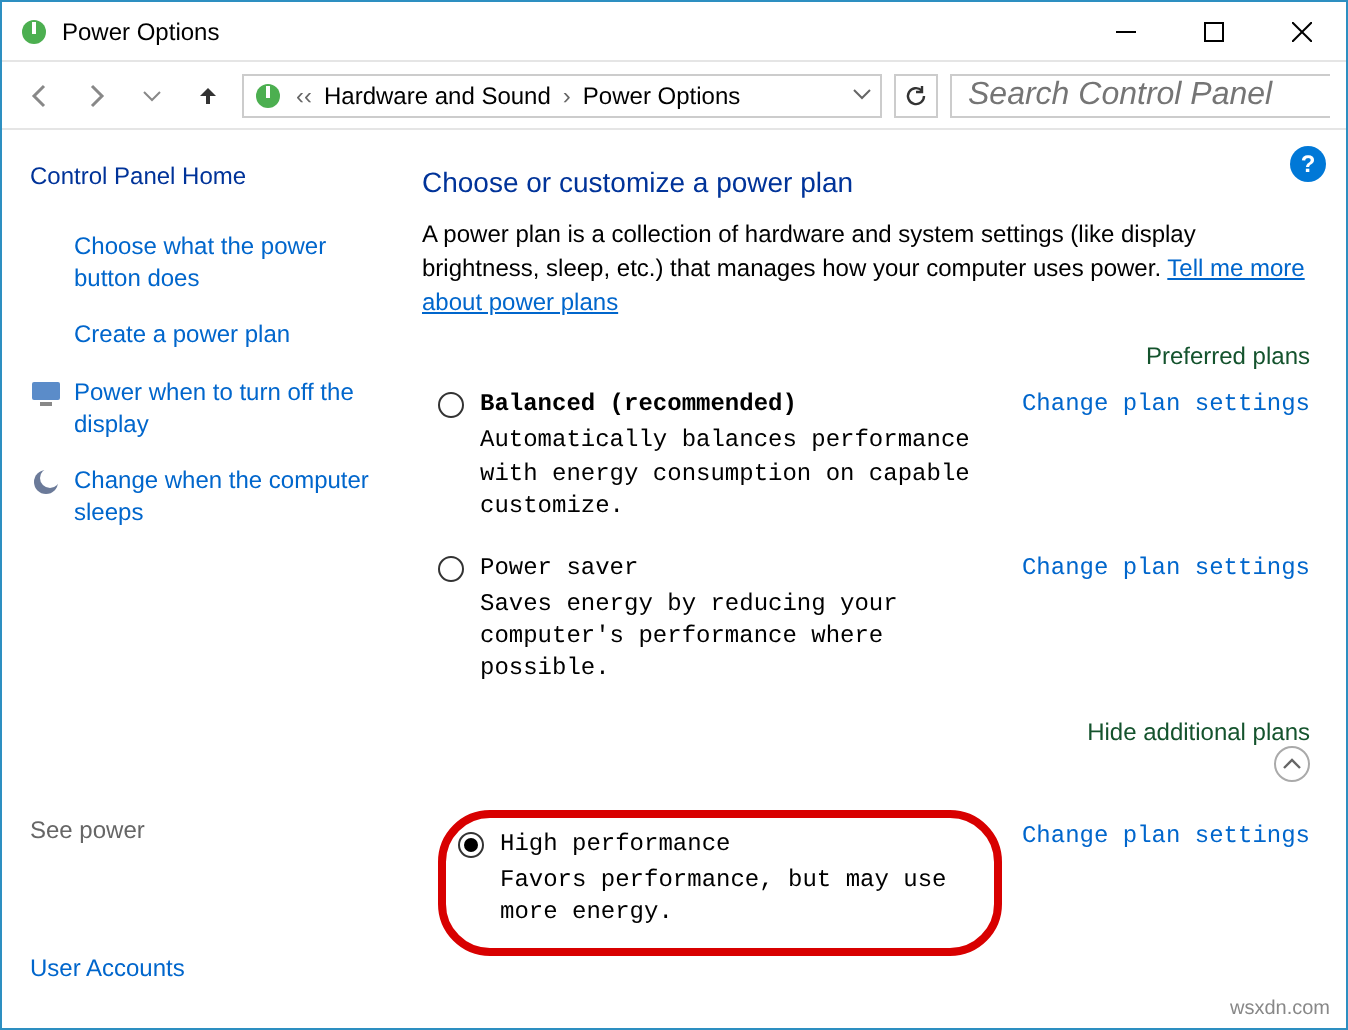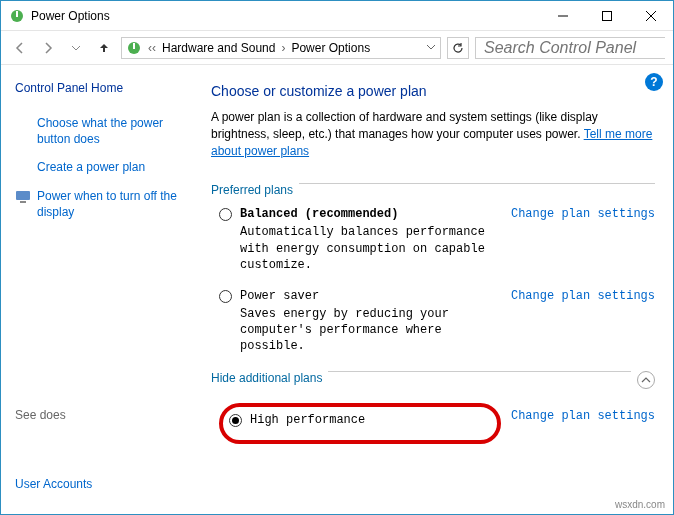--- a/index.html
+++ b/index.html
@@ -132,28 +132,29 @@
     flex: 1;
     padding: 18px 18px 10px 0;
     overflow: hidden;
   }
   h1 {
     font-size: 14px;
     color: #003399;
     font-weight: normal;
     margin: 0 0 10px 0;
   }
-  .desc { color: #000; line-height: 1.4; margin-bottom: 24px; }
+  .desc { color: #000; line-height: 1.4; margin-bottom: 12px; }
   .desc a { color: #0066cc; text-decoration: underline; }
 
   .group-label {
-    color: #0369a1;
+    color: #14532d;
     margin-bottom: 4px;
     display: flex;
-    align-items: flex-start;
+    align-items: flex-end;
+    flex-direction: column;
   }
   .group-label .line {
     flex: 1;
     height: 1px;
     background: #ccc;
     margin-left: 6px;
   }
   .group-label .expander {
     width: 18px; height: 18px;
     border: 1px solid #aaa;
@@ -299,23 +300,30 @@
     <div class="side-link noicon">
       <span class="link-text">Create a power plan</span>
     </div>
     <div class="side-link">
       <svg class="side-icon" viewBox="0 0 16 16">
           <rect x="1" y="2" width="14" height="9" rx="1" fill="#5b8cc9"></rect>
           <rect x="5" y="12" width="6" height="2" fill="#888"></rect>
         </svg>
       <span class="link-text">Power when to turn off the display</span>
     </div>
+    <div class="side-link">
+      <svg class="side-icon" viewBox="0 0 16 16">
+          <circle cx="8" cy="8" r="6" fill="#6b7a99"></circle>
+          <circle cx="10" cy="6" r="5" fill="#fff"></circle>
+        </svg>
+      <span class="link-text">Change when the computer sleeps</span>
+    </div>
 
     <div class="side-spacer"></div>
-    <div class="see-also">See does</div>
+    <div class="see-also">See power</div>
     <div class="side-link noicon" style="padding-left:0;margin-top:44px;">
       <span class="link-text">User Accounts</span>
     </div>
   </div>
 
   <div class="content">
     <h1>Choose or customize a power plan</h1>
     <div class="desc">
       <span>A power plan is a collection of hardware and system settings (like display brightness, sleep, etc.) that manages how your computer uses power. </span><a>Tell me more about power plans</a>
     </div>
@@ -356,20 +364,21 @@
           </svg>
       </div>
     </div>
 
     <div class="plan" style="align-items:flex-start;">
       <div class="highlight-box" style="flex:1;border-radius:26px;">
         <div class="plan-left">
           <div class="radio checked"></div>
           <div class="plan-body">
             <div class="plan-title" style="font-weight:normal;">High performance</div>
+            <div class="plan-desc">Favors performance, but may use more energy.</div>
           </div>
         </div>
       </div>
       <span class="change" style="margin-left:10px; margin-top:10px;">Change plan settings</span>
     </div>
 
   </div>
 </div>
 
 <div class="watermark">wsxdn.com</div>

